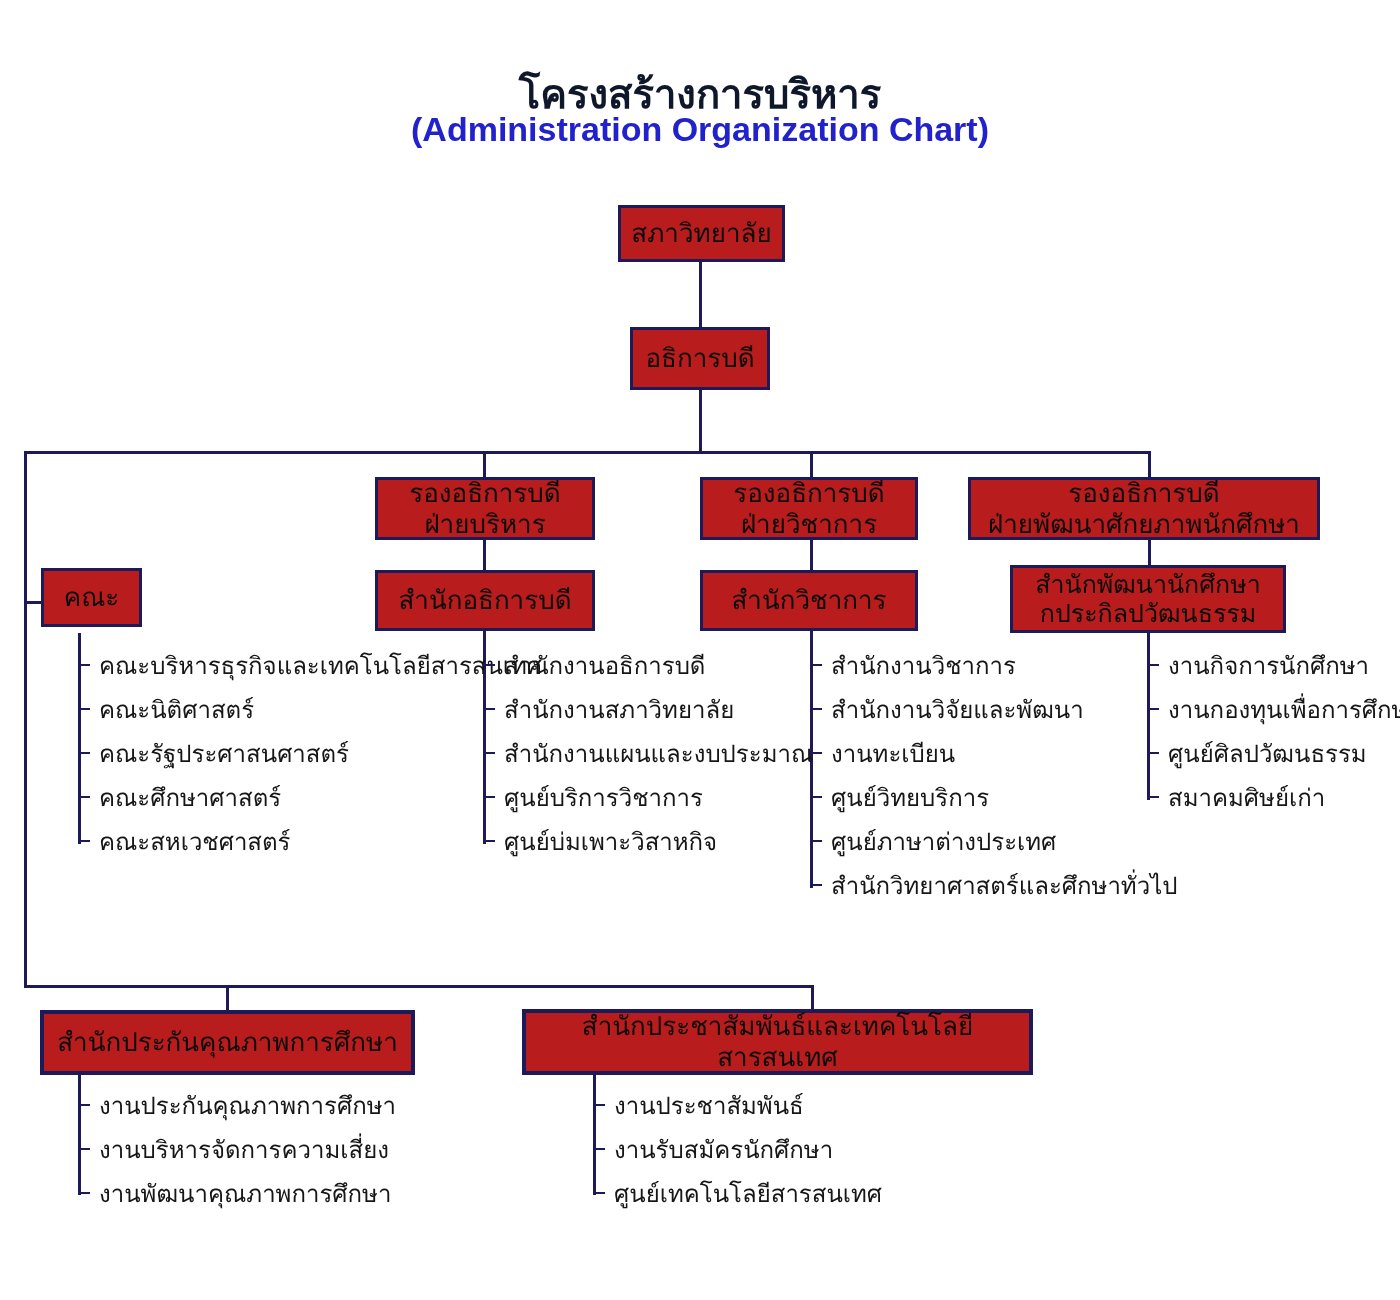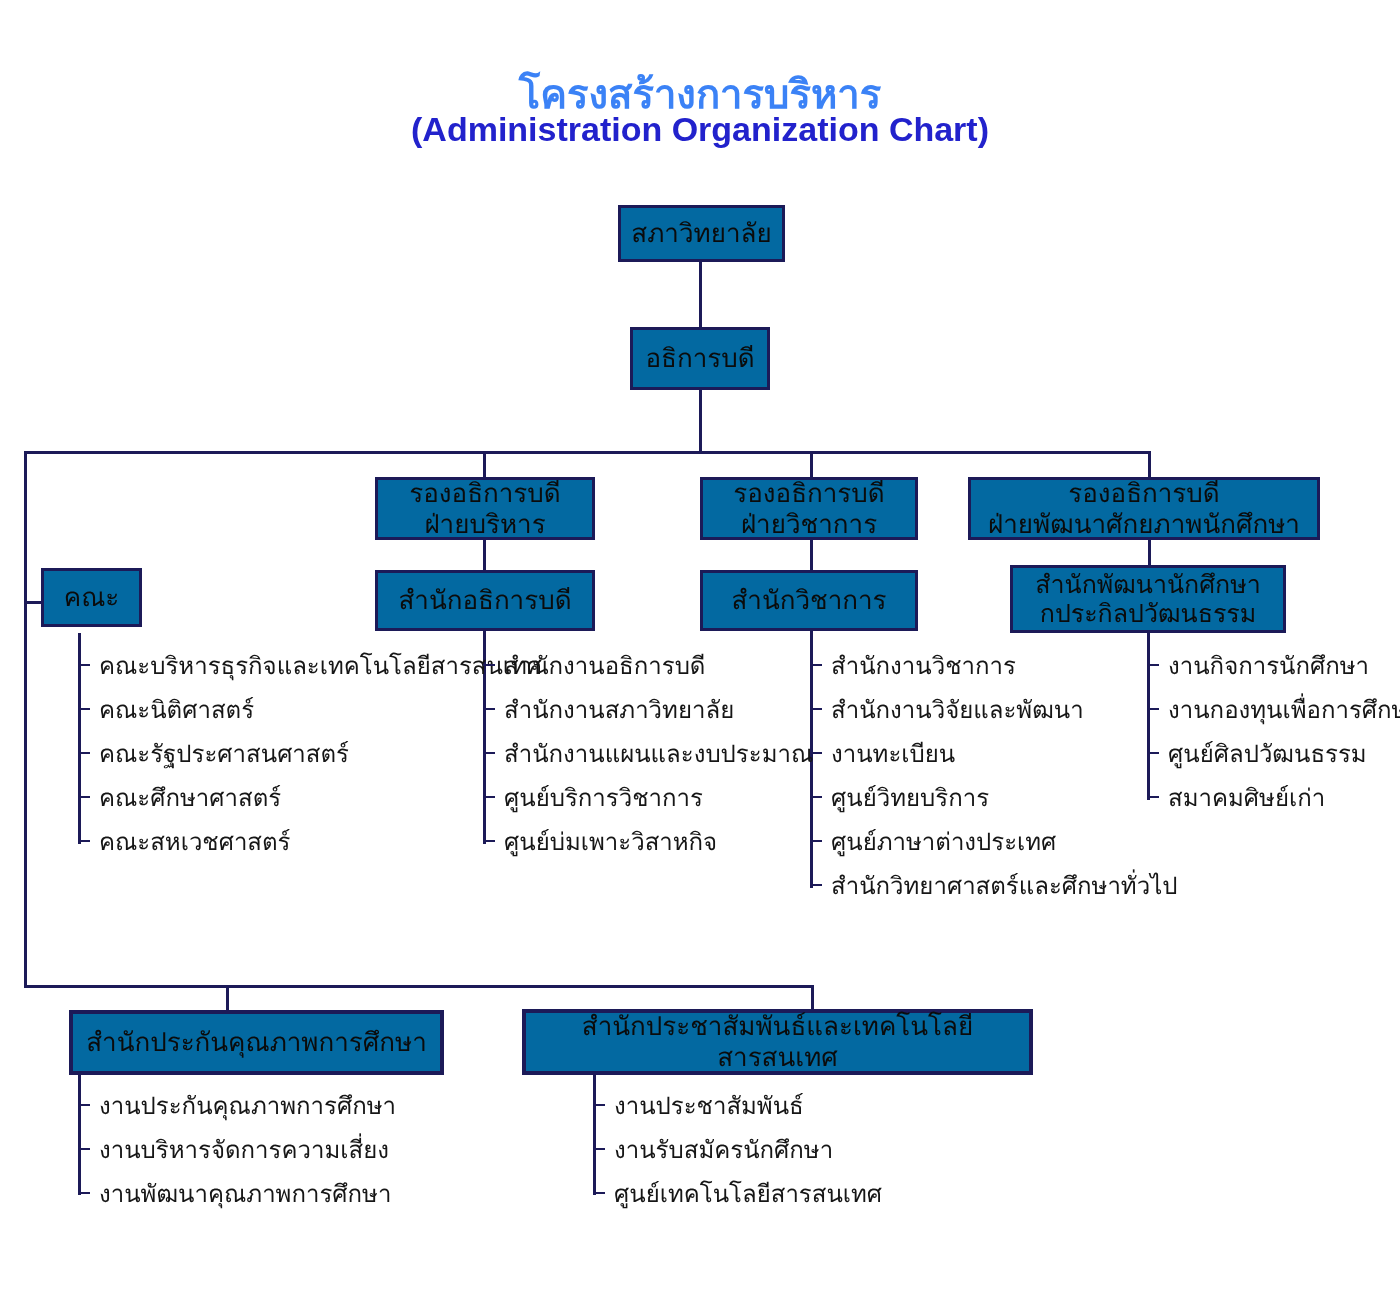--- a/index.html
+++ b/index.html
@@ -1,22 +1,22 @@
 <!DOCTYPE html>
 <html><head>
 <meta charset="utf-8">
 <style>
   html,body{margin:0;padding:0;background:#ffffff;}
   #canvas{position:relative;width:1400px;height:1300px;background:#ffffff;overflow:hidden;
           font-family:"Liberation Sans","DejaVu Sans",sans-serif;}
   .title1{position:absolute;top:62px;left:0;width:100%;text-align:center;
-          font-size:40px;font-weight:bold;color:#3b82f6;}
+          font-size:40px;font-weight:bold;color:#0f172a;}
   .title2{position:absolute;top:110px;left:0;width:100%;text-align:center;
           font-size:34px;font-weight:bold;color:#2222cc;}
-  .box{position:absolute;box-sizing:border-box;border:3px solid #1c1a58;background:#0369a1;
+  .box{position:absolute;box-sizing:border-box;border:3px solid #1c1a58;background:#b91c1c;
        display:flex;align-items:center;justify-content:center;text-align:center;
        font-size:26px;color:#0b0b0b;white-space:pre-line;line-height:1.18;}
   .box.b4{border-width:4px;}
   .line{position:absolute;background:#1c1a58;}
   .list{position:absolute;}
   .list-row{display:flex;align-items:center;height:44px;}
   .tick{width:12px;height:2px;background:#1c1a58;flex:none;}
   .list-row .txt{margin-left:9px;font-size:24px;color:#161616;white-space:nowrap;}
 </style>
 </head>
@@ -55,21 +55,21 @@
 ฝ่ายบริหาร</div>
   <div class="box" style="left:700px;top:477px;width:218px;height:63px;">รองอธิการบดี
 ฝ่ายวิชาการ</div>
   <div class="box" style="left:968px;top:477px;width:352px;height:63px;">รองอธิการบดี
 ฝ่ายพัฒนาศักยภาพนักศึกษา</div>
   <div class="box" style="left:41px;top:568px;width:101px;height:59px;">คณะ</div>
   <div class="box" style="left:375px;top:570px;width:220px;height:61px;">สำนักอธิการบดี</div>
   <div class="box" style="left:700px;top:570px;width:218px;height:61px;">สำนักวิชาการ</div>
   <div class="box" style="left:1010px;top:565px;width:276px;height:68px;font-size:25px;">สำนักพัฒนานักศึกษา
 กประกิลปวัฒนธรรม</div>
-  <div class="box b4" style="left:40px;top:1010px;width:375px;height:65px;margin-left:29px;">สำนักประกันคุณภาพการศึกษา</div>
+  <div class="box b4" style="left:40px;top:1010px;width:375px;height:65px;">สำนักประกันคุณภาพการศึกษา</div>
   <div class="box b4" style="left:522px;top:1009px;width:511px;height:66px;">สำนักประชาสัมพันธ์และเทคโนโลยีสารสนเทศ</div>
 
   <div class="list" style="left:78px;top:643px;">
     <div class="list-row">
         <div class="tick"></div>
         <span class="txt">คณะบริหารธุรกิจและเทคโนโลยีสารสนเทศ</span>
       </div>
     <div class="list-row">
         <div class="tick"></div>
         <span class="txt">คณะนิติศาสตร์</span>

